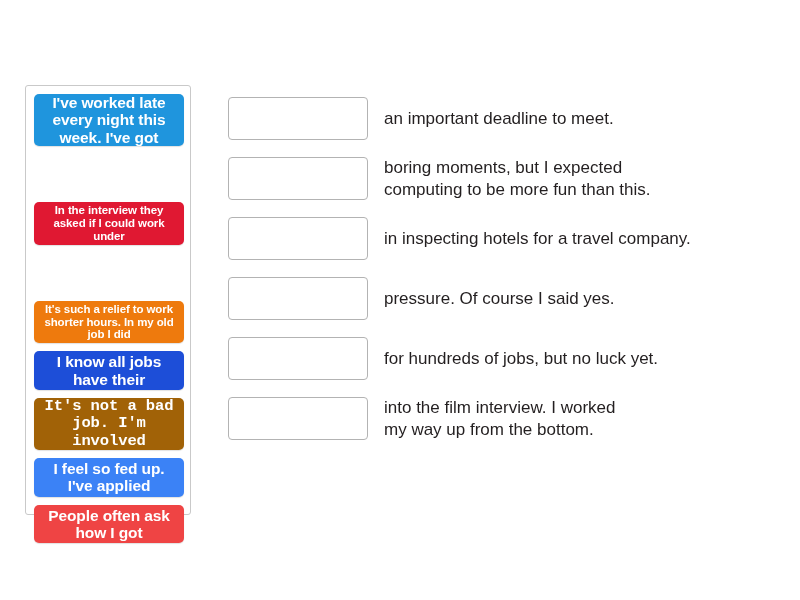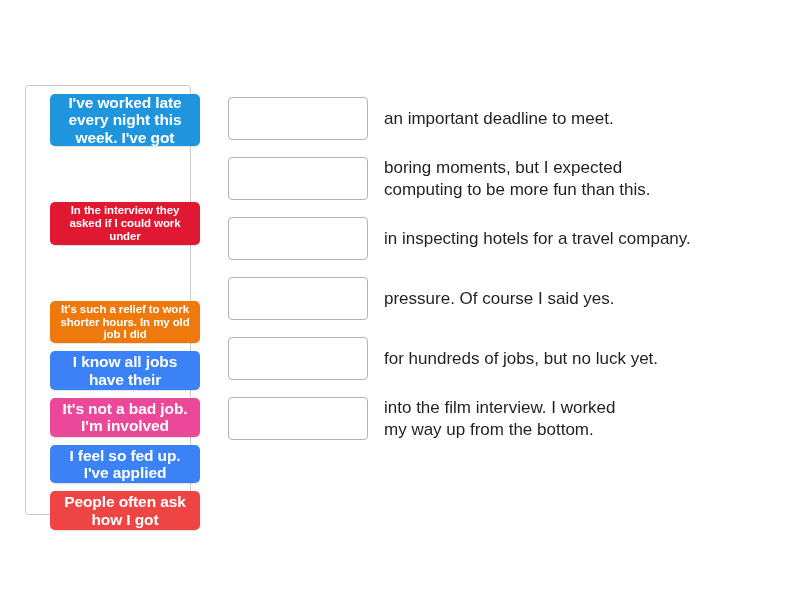--- a/index.html
+++ b/index.html
@@ -24,21 +24,21 @@
   
   #tiles-tray {
     position: absolute;
     left: 25px;
     top: 85px;
     width: 166px;
     height: 430px;
     background: #ffffff;
     border: 1px solid #c9c9c9;
     border-radius: 3px;
-    padding: 8px 24px;
+    padding: 8px 8px;
     display: flex;
     flex-direction: column;
     justify-content: flex-start;
     gap: 8px;
   }
 
   .tile {
     width: 150px;
     height: 52px;
     border-radius: 5px;
@@ -92,22 +92,22 @@
 </style>
 </head>
 <body>
 
 <div id="stage">
 
   <div id="tiles-tray">
     <div class="tile lines-2" style="background-color: rgb(31, 149, 221);">I've worked late every night this week. I've got</div>
     <div class="tile lines-3" style="background-color: rgb(224, 24, 50);">In the interview they asked if I could work under</div>
     <div class="tile lines-3" style="background-color: rgb(238, 122, 13);">It's such a relief to work shorter hours. In my old job I did</div>
-    <div class="tile lines-2" style="background-color: #3b82f6;">I know all jobs have their</div>
-    <div class="tile lines-2" style="background-color: #ec4899;">It's not a bad job. I'm involved</div>
+    <div class="tile lines-2" style="background-color: #1d4ed8;">I know all jobs have their</div>
+    <div class="tile lines-2" style="background-color: #a16207; font-family: Liberation Mono, monospace;">It's not a bad job. I'm involved</div>
     <div class="tile lines-2" style="background-color: #3b82f6;">I feel so fed up. I've applied</div>
     <div class="tile lines-2" style="background-color: #ef4444;">People often ask how I got</div>
   </div>
 
   <div id="answer-list">
 
     <div class="answer-row">
       <div class="drop-slot"></div>
       <div class="answer-text">an important deadline to meet.</div>
     </div>

